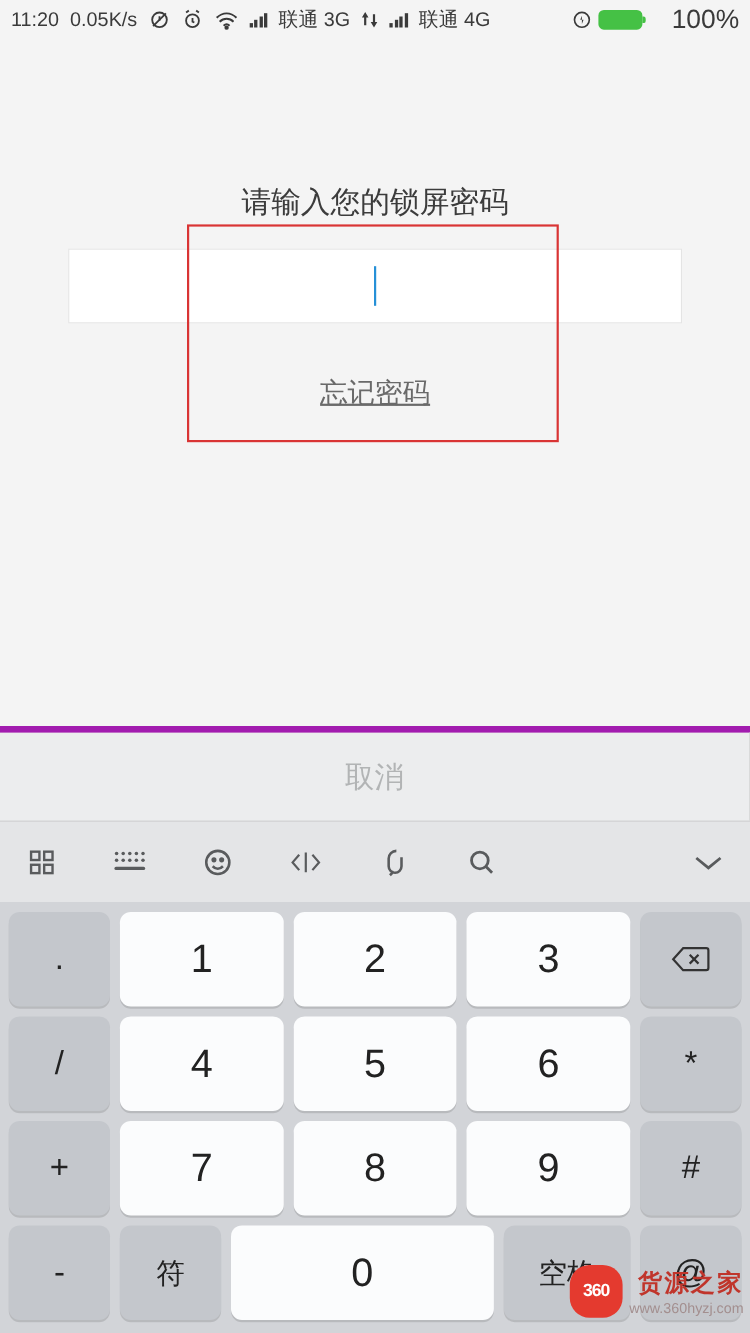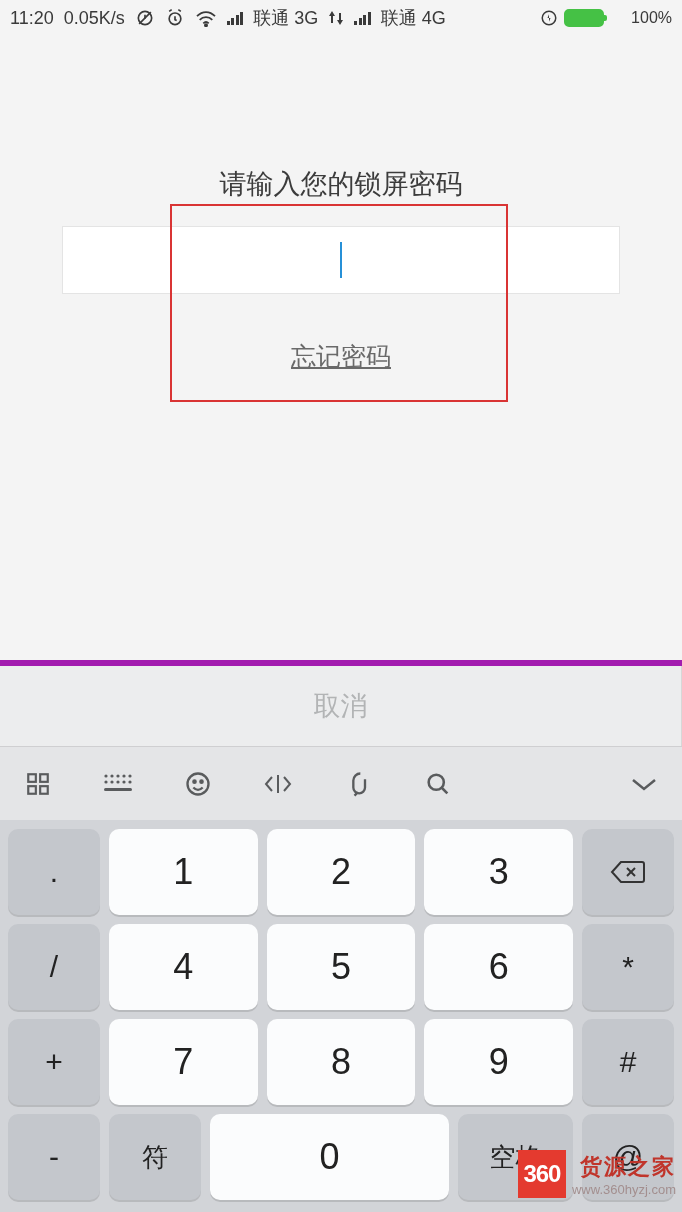--- a/index.html
+++ b/index.html
@@ -3,21 +3,21 @@
 <meta charset="utf-8">
 <style>
 *{margin:0;padding:0;box-sizing:border-box;font-family:-apple-system,"Helvetica Neue",Arial,sans-serif;-webkit-font-smoothing:antialiased}
 html,body{width:682px;height:1212px;background:#f4f4f4;overflow:hidden;position:relative}
 .status-bar{height:36px;display:flex;align-items:center;padding:12px 10px;font-size:18px;color:#3a3a3a;background:#f4f4f4}
 .status-left{display:flex;align-items:center;gap:10px;font-weight:400}
 .status-right{margin-left:auto;display:flex;align-items:center;gap:6px}
 .ico{display:inline-flex;align-items:center;justify-content:center}
 .battery{width:40px;height:18px;border:2px solid #45c145;border-radius:5px;position:relative;background:#45c145}
 .battery:after{content:"";position:absolute;right:-5px;top:4px;width:3px;height:6px;background:#45c145;border-radius:0 2px 2px 0}
-.pct{font-size:16px;color:#3a3a3a;margin-left:21px}
+.pct{font-size:24px;color:#3a3a3a;margin-left:21px}
 .sig{display:inline-flex;align-items:flex-end;gap:1.5px;height:14px}
 .sig i{width:3px;background:#3a3a3a;display:block}
 .sig i:nth-child(1){height:4px}.sig i:nth-child(2){height:7px}.sig i:nth-child(3){height:10px}.sig i:nth-child(4){height:13px}
 .content{background:#f4f4f4;padding-top:130px;height:624px;position:relative}
 .red-box{position:absolute;left:170px;top:168px;width:338px;height:198px;border:2px solid #d93434;pointer-events:none;z-index:5}
 .prompt{text-align:center;font-size:27px;color:#3c3c3c;margin-bottom:24px;font-weight:400}
 .input-wrap{margin:0 62px;height:68px;background:#fff;border:1px solid #e4e4e4;display:flex;align-items:center;justify-content:center}
 .cursor{width:2px;height:36px;background:#2690d7}
 .forgot{text-align:center;margin-top:46px;font-size:25px;color:#6a6a6a;text-decoration:underline}
 .action-bar{height:86px;display:flex;border-top:6px solid #a21caf;background:#ecedee}
@@ -34,21 +34,21 @@
 .key.gray{background:#c4c7cc;font-size:26px}
 .key.sym{font-size:30px}
 .k-side{width:92px}
 .k-num{flex:1}
 .row4 .k-fu{width:92px}
 .row4 .k-ret{flex:1.06;color:#1f8cd6;font-size:28px}
 .row4 .k-zero{flex:2.2}
 .row4 .k-space{flex:1.06;font-size:26px}
 .row4 .k-enter{width:92px}
 .watermark{position:absolute;right:6px;bottom:14px;display:flex;align-items:center;gap:6px;z-index:20}
-.wm-badge{width:48px;height:48px;background:#e43a2f;border-radius:0;color:#fff;font-weight:700;font-size:24px;display:flex;align-items:center;justify-content:center;letter-spacing:-1px}
+.wm-badge{width:48px;height:48px;background:#e43a2f;border-radius:18px;color:#fff;font-weight:700;font-size:16px;display:flex;align-items:center;justify-content:center;letter-spacing:-1px}
 .wm-text{display:flex;flex-direction:column;align-items:flex-end}
 .wm-text .t1{font-size:22px;color:#c0352b;font-weight:600;letter-spacing:2px}
 .wm-text .t2{font-size:13px;color:#a38f8f}
 svg{display:block}
 </style>
 </head>
 <body>
 
 <div class="status-bar">
   <div class="status-left">

